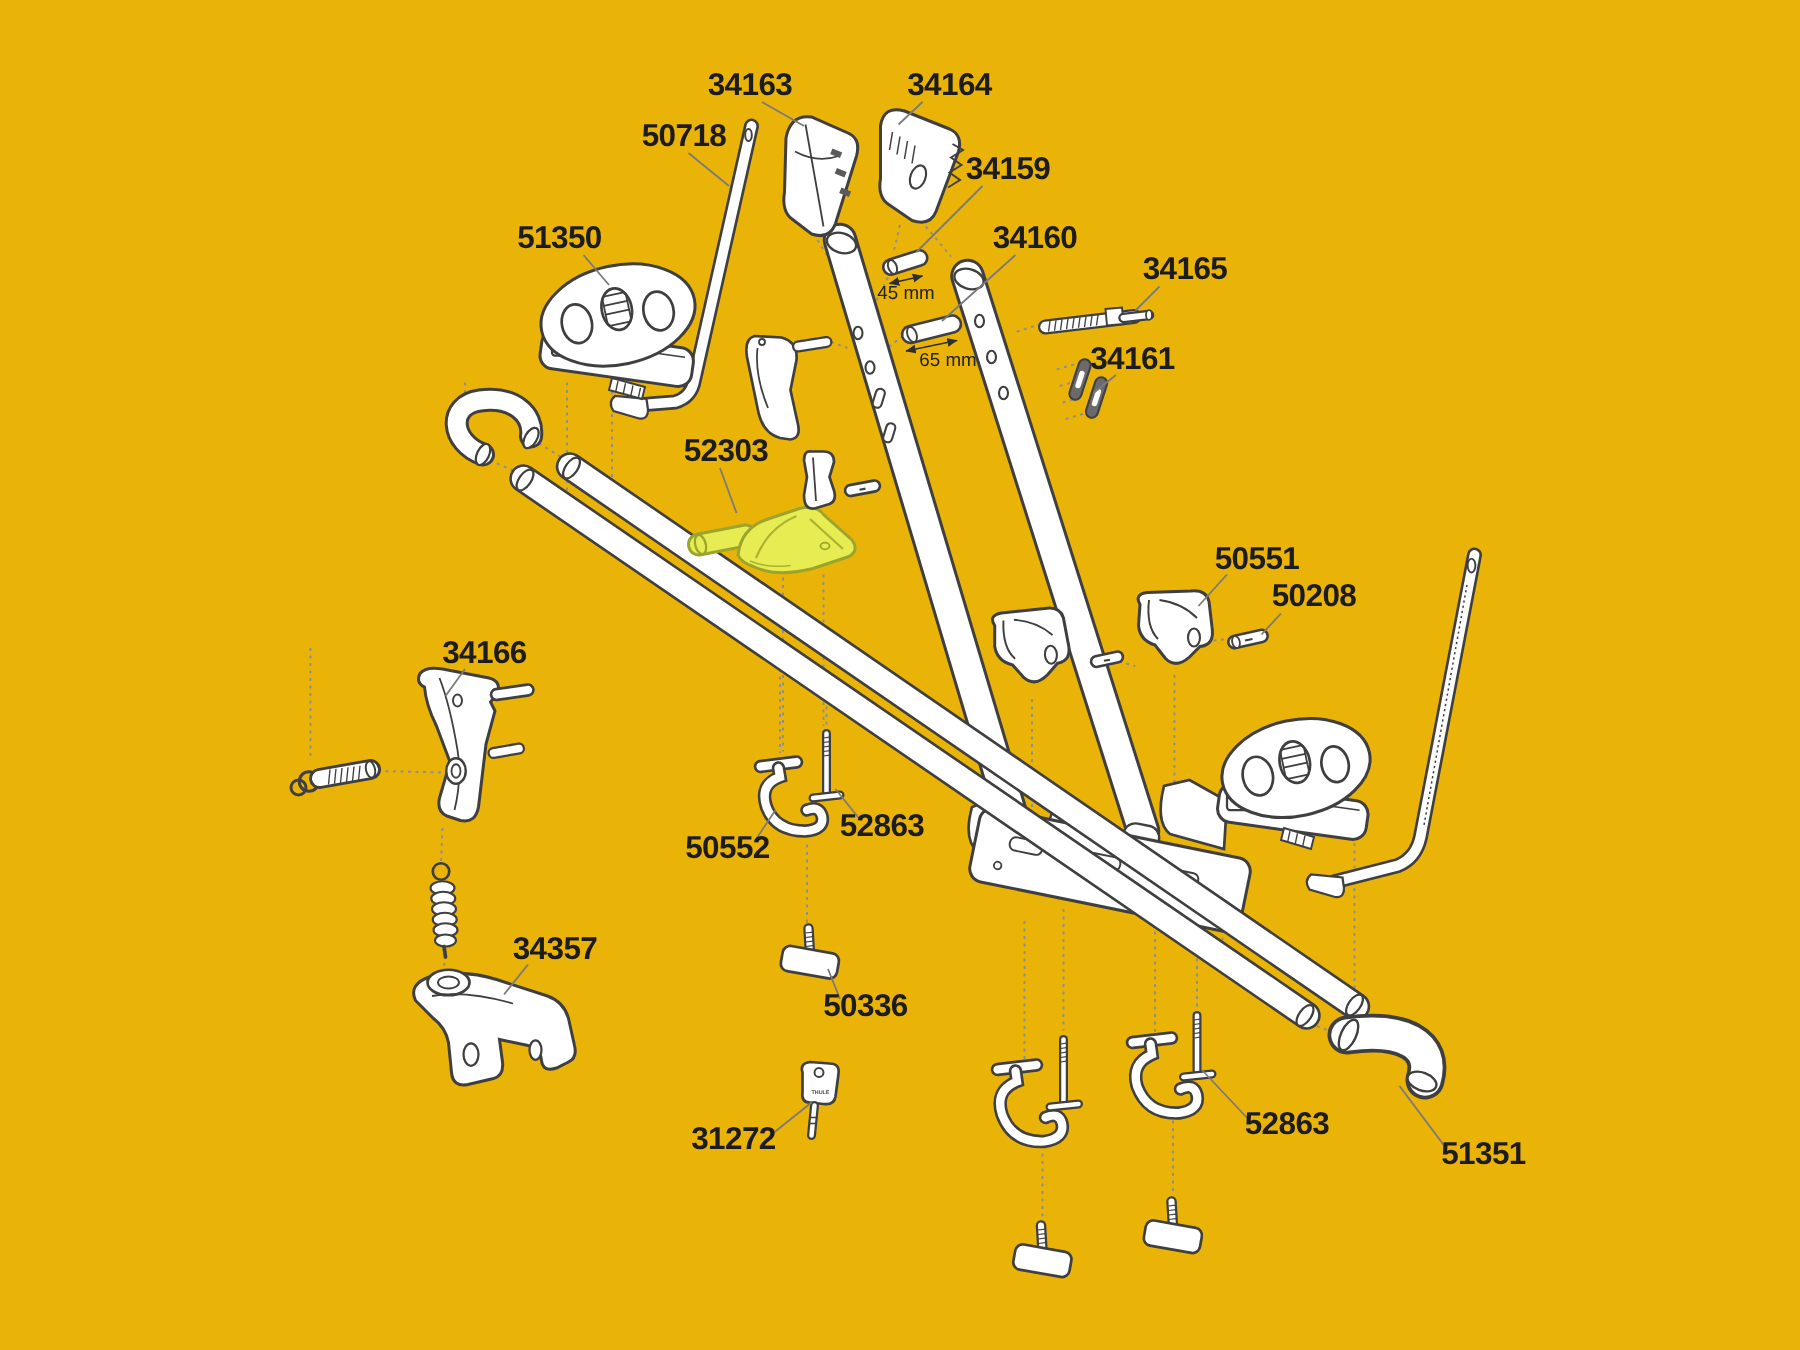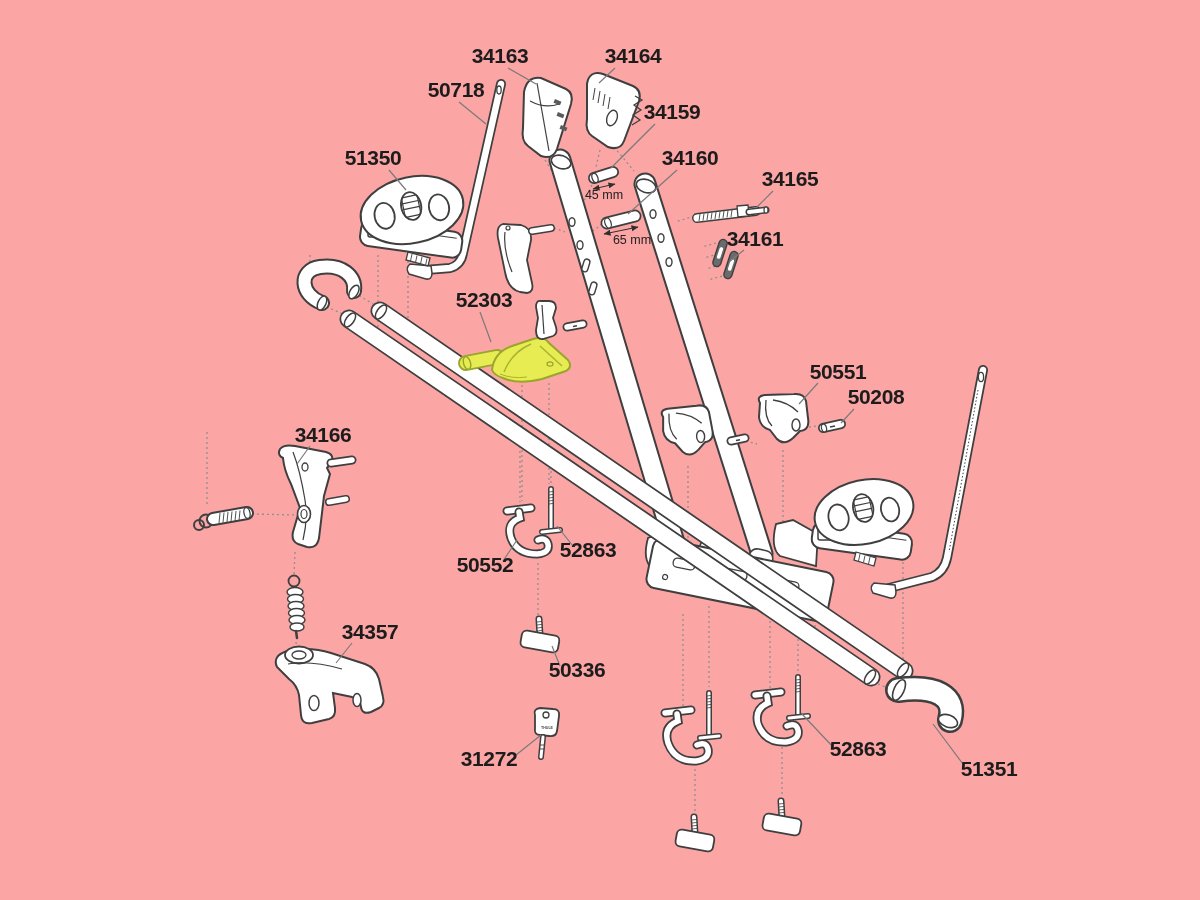--- a/index.html
+++ b/index.html
@@ -1,16 +1,16 @@
 <!DOCTYPE html>
 <html><head>
 <meta charset="utf-8">
 <style>
   html,body{margin:0;padding:0;background:#ffffff;}
-  .stage{position:relative;width:1200px;height:900px;background:#fca5a5;overflow:hidden;}
+  .stage{position:relative;width:1200px;height:900px;background:#eab308;overflow:hidden;}
   svg{display:block;}
   .lbl{font-family:"Liberation Sans",sans-serif;font-weight:700;font-size:21px;fill:#1c1c1c;letter-spacing:-0.4px;}
   .dim{font-family:"Liberation Sans",sans-serif;font-weight:400;font-size:12.5px;fill:#222;letter-spacing:0;}
   .keytxt{font-family:"Liberation Sans",sans-serif;font-weight:700;font-size:3.6px;fill:#4a4a4a;}
   .ol{stroke:#3f3f3f;fill:#ffffff;}
   .ln{stroke:#3f3f3f;fill:none;}
 </style>
 </head>
 <body>
 

